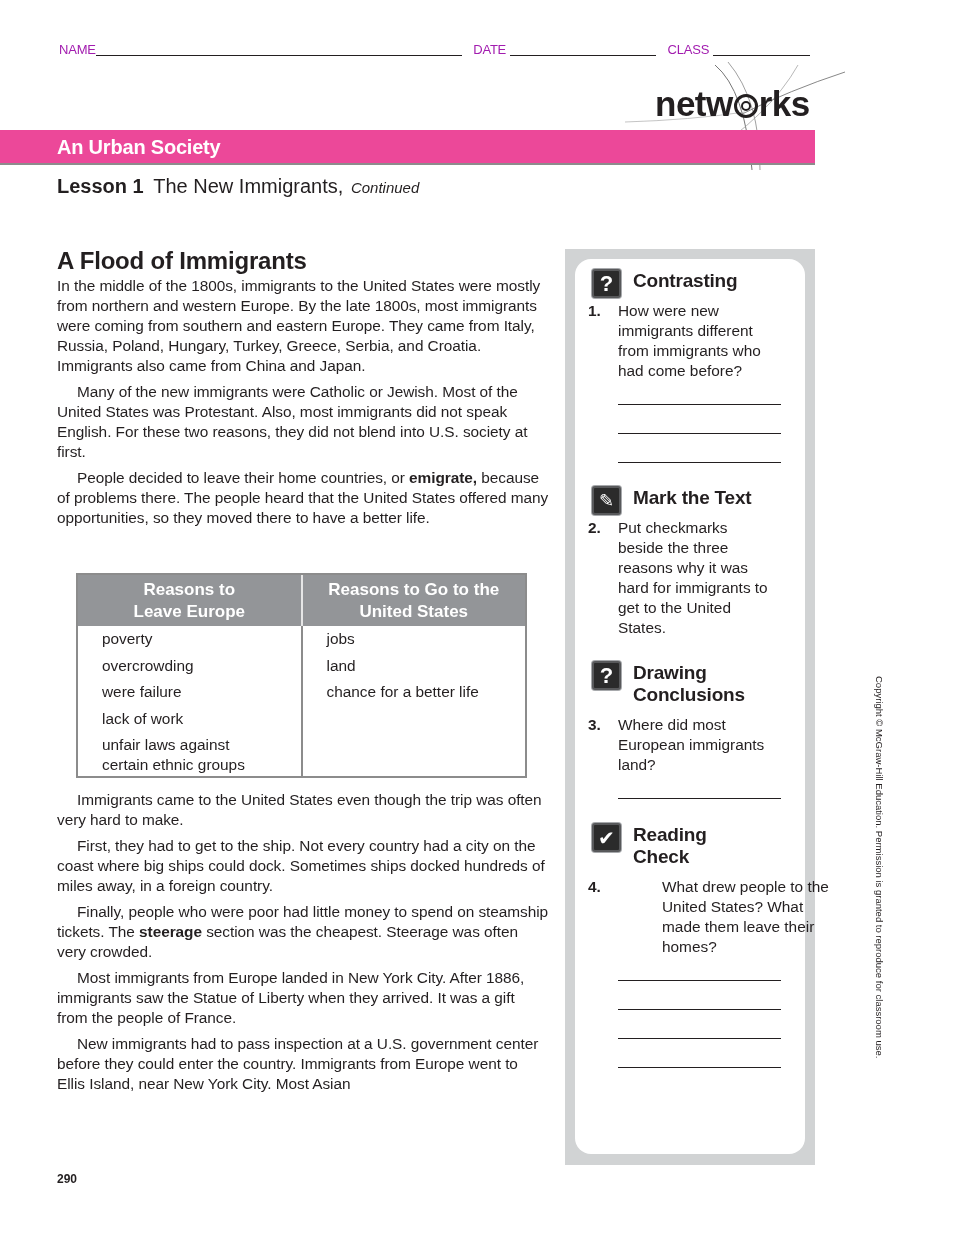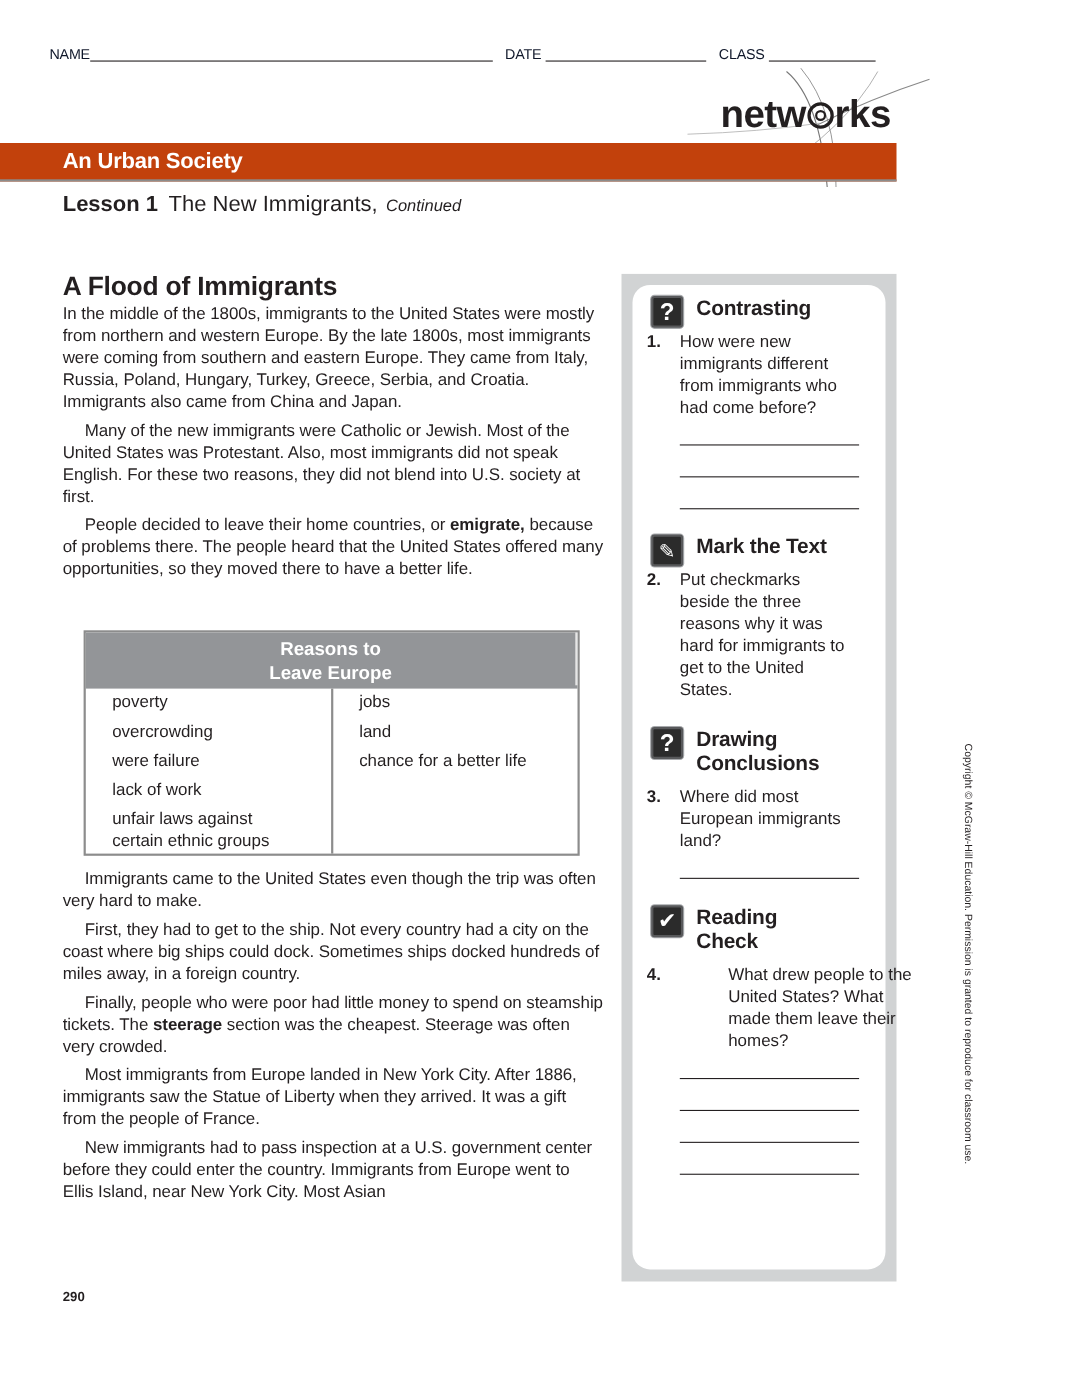--- a/index.html
+++ b/index.html
@@ -1,51 +1,51 @@
 <!DOCTYPE html>
 <html><head>
 <meta charset="utf-8">
 <style>
   * { box-sizing: border-box; margin: 0; padding: 0; }
   html, body { width: 979px; height: 1251px; background: #ffffff; overflow: hidden; }
   body { position: relative; font-family: "Liberation Sans", "DejaVu Sans", sans-serif; color: #231f20; }
 
   
-  .fields { position: absolute; top: 42px; left: 45px; font-size: 13px; letter-spacing: -0.2px; color: #0f172a; white-space: nowrap; }
+  .fields { position: absolute; top: 42px; left: 59px; font-size: 13px; letter-spacing: -0.2px; color: #a21caf; white-space: nowrap; }
   .fields .lbl { display: inline-block; }
   .fields .line { display: inline-block; border-bottom: 1px solid #231f20; height: 14px; vertical-align: baseline; margin-bottom: -2px; }
   .line-name { width: 366px; }
   .line-date { width: 146px; margin-left: 4px; }
   .line-class { width: 97px; margin-left: 4px; }
   .gap1 { margin-left: 8px; }
   .gap2 { margin-left: 8px; }
 
   
   .logo { position: absolute; top: 86px; left: 655px; font-family: "Liberation Sans", sans-serif; font-weight: bold; font-size: 35px; letter-spacing: -0.5px; color: #231f20; line-height: 1; }
   .logo-swoosh { position: absolute; left: 620px; top: 60px; width: 230px; height: 110px; pointer-events: none; }
 
   
-  .banner { position: absolute; top: 130px; left: 0; width: 815px; height: 35px; background: #c2410c; border-bottom: 2px solid #8c8c8c; }
+  .banner { position: absolute; top: 130px; left: 0; width: 815px; height: 35px; background: #ec4899; border-bottom: 2px solid #8c8c8c; }
   .banner-title { position: absolute; left: 57px; top: 6px; color: #fff; font-weight: bold; font-size: 20px; letter-spacing: -0.2px; }
 
   .lesson { position: absolute; top: 175px; left: 57px; font-size: 20px; white-space: nowrap; }
   .lesson .ln { font-weight: bold; }
   .lesson .lt { font-weight: normal; margin-left: 4px; }
   .lesson .cont { font-style: italic; font-size: 15px; margin-left: 2px; }
 
   
   .main { position: absolute; left: 57px; top: 246px; width: 492px; }
   .h1 { font-weight: bold; font-size: 24px; line-height: 30px; color: #231f20; letter-spacing: -0.2px; }
   .p { font-size: 15.4px; line-height: 20px; margin-bottom: 6px; color: #231f20; letter-spacing: -0.05px; }
   .p.indent { text-indent: 20px; }
   .p b { font-weight: bold; }
 
   
   .tbl { position: absolute; left: 76px; top: 573px; width: 451px; border: 2px solid #8c8c8c; border-collapse: collapse; }
-  .tbl-head { display: flex; background: #939598; height: 51px; flex-direction: column; }
+  .tbl-head { display: flex; background: #939598; height: 51px; }
   .tbl-head .th { flex: 1; color: #fff; font-weight: bold; font-size: 17px; line-height: 22px; text-align: center; padding-top: 4px; }
   .tbl-head .th:first-child { border-right: 2px solid #e6e6e6; }
   .tbl-body { display: flex; }
   .tbl-body .col { flex: 1; padding: 3px 0 0 24px; font-size: 15.4px; line-height: 20px; }
   .tbl-body .col:first-child { border-right: 2px solid #8c8c8c; }
   .tbl-body .cell { margin-bottom: 6.5px; }
   .tbl-body .col:last-child .cell { margin-bottom: 6.5px; }
   .tbl-body .col:last-child { padding-left: 24px; }
 
   .main2 { position: absolute; left: 57px; top: 790px; width: 492px; }

